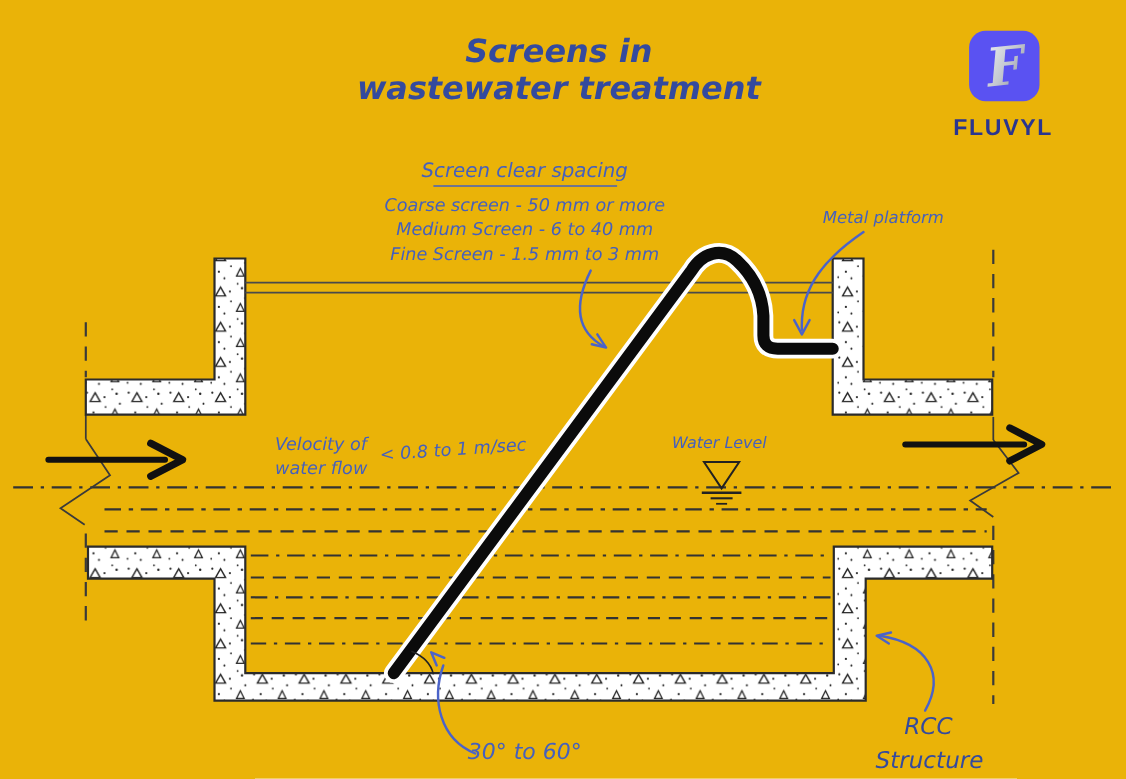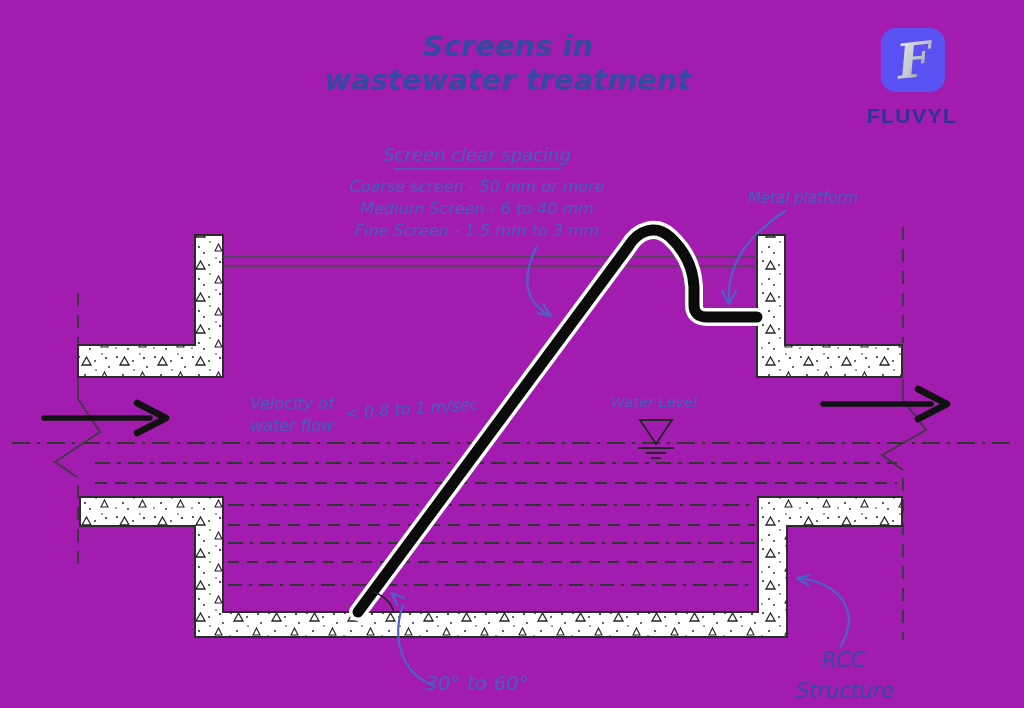--- a/index.html
+++ b/index.html
@@ -1,16 +1,16 @@
 <!DOCTYPE html>
 <html><head>
 <meta charset="utf-8">
 <style>
   html,body{margin:0;padding:0;background:#ffffff;}
-  .stage{position:relative;width:1024px;height:708px;background:#a21caf;overflow:hidden;
+  .stage{position:relative;width:1024px;height:708px;background:#eab308;overflow:hidden;
          font-family:"DejaVu Sans",sans-serif;}
   svg{position:absolute;inset:0;}
   .hand{font-family:"DejaVu Sans",sans-serif;font-style:italic;}
   .brand{font-family:"Liberation Sans",sans-serif;font-weight:bold;letter-spacing:1.5px;}
 </style>
 </head>
 <body>
 
 <div class="stage">
 <svg width="1024" height="708" viewBox="0 0 1024 708">

